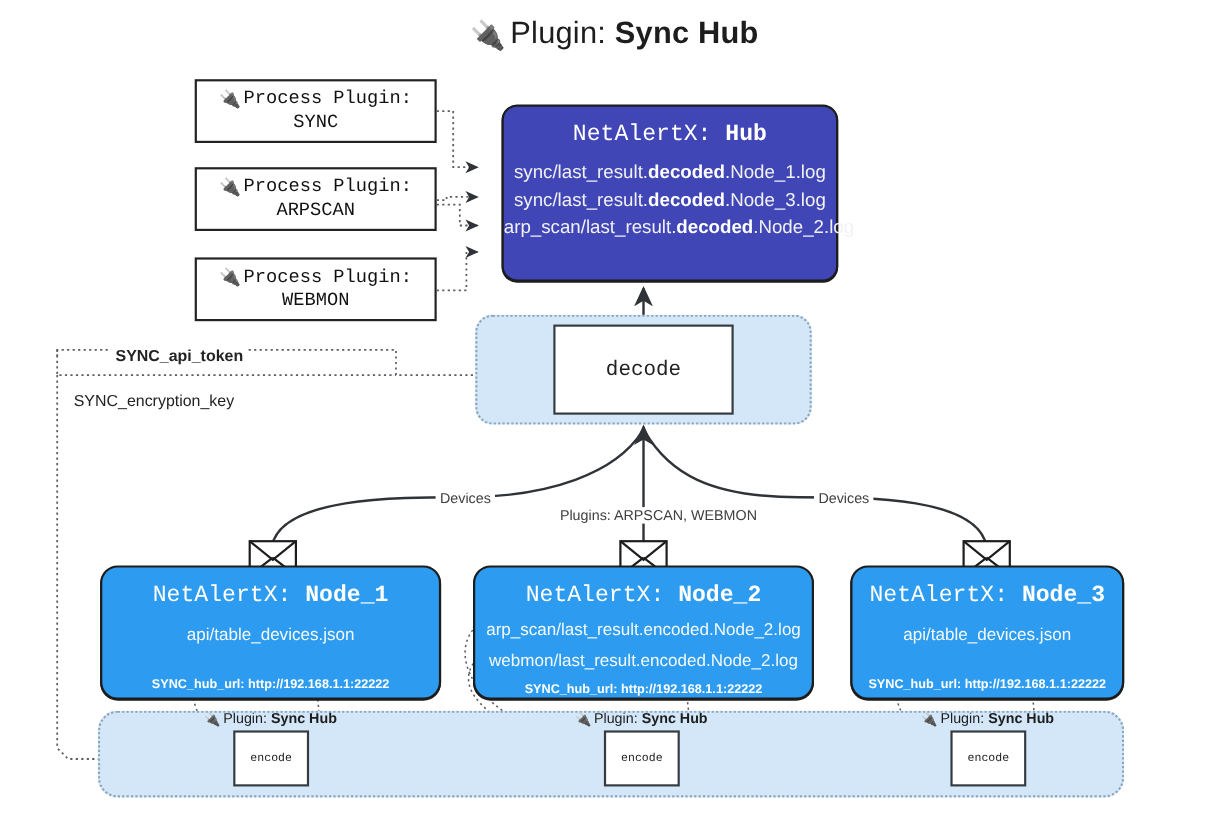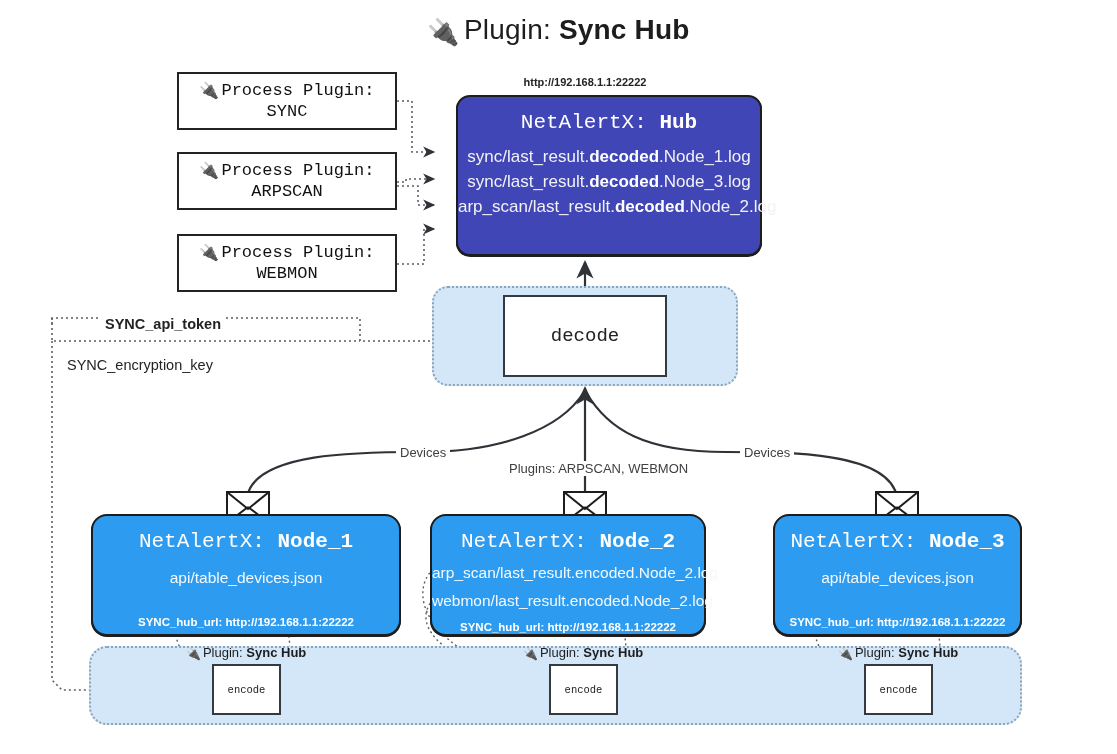--- a/index.html
+++ b/index.html
@@ -181,21 +181,20 @@
   </div>
   <div class="abs proc-box" style="left:177px;top:152px;">
     <div class="l1"><span class="plug">🔌</span><span>Process Plugin:</span></div>
     <div class="l2">ARPSCAN</div>
   </div>
   <div class="abs proc-box" style="left:177px;top:234px;">
     <div class="l1"><span class="plug">🔌</span><span>Process Plugin:</span></div>
     <div class="l2">WEBMON</div>
   </div>
 
-  <div class="abs" id="hub-url">http://192.168.1.1:22222</div>
   <div class="abs" id="hub-box">
     <div id="hub-title">
       <span>NetAlertX: </span><span class="b">Hub</span>
     </div>
     <div class="hub-line" style="top:50px;">
       <span>sync/last_result.</span><b>decoded</b><span>.Node_1.log</span>
     </div>
     <div class="hub-line" style="top:75px;">
       <span>sync/last_result.</span><b>decoded</b><span>.Node_3.log</span>
     </div>
@@ -215,21 +214,21 @@
   <div class="flow-label" style="left:740px;top:445px;">Devices</div>
 
   <div class="abs node" style="left:91px;top:514px;width:310px;height:122px;">
     <div class="node-title">
       <span>NetAlertX: </span><span class="b">Node_1</span>
     </div>
     <div class="node-line" style="top:53px;">api/table_devices.json</div>
     <div class="node-url" style="top:100px;">SYNC_hub_url: http://192.168.1.1:22222</div>
   </div>
 
-  <div class="abs node" style="left:430px;top:514px;width:276px;height:122px;">
+  <div class="abs node" style="left:430px;top:514px;width:310px;height:122px;">
     <div class="node-title">
       <span>NetAlertX: </span><span class="b">Node_2</span>
     </div>
     <div class="node-line" style="top:48px;">arp_scan/last_result.encoded.Node_2.log</div>
     <div class="node-line" style="top:76px;">webmon/last_result.encoded.Node_2.log</div>
     <div class="node-url" style="top:105px;">SYNC_hub_url: http://192.168.1.1:22222</div>
   </div>
 
   <div class="abs node" style="left:773px;top:514px;width:249px;height:122px;">
     <div class="node-title">

